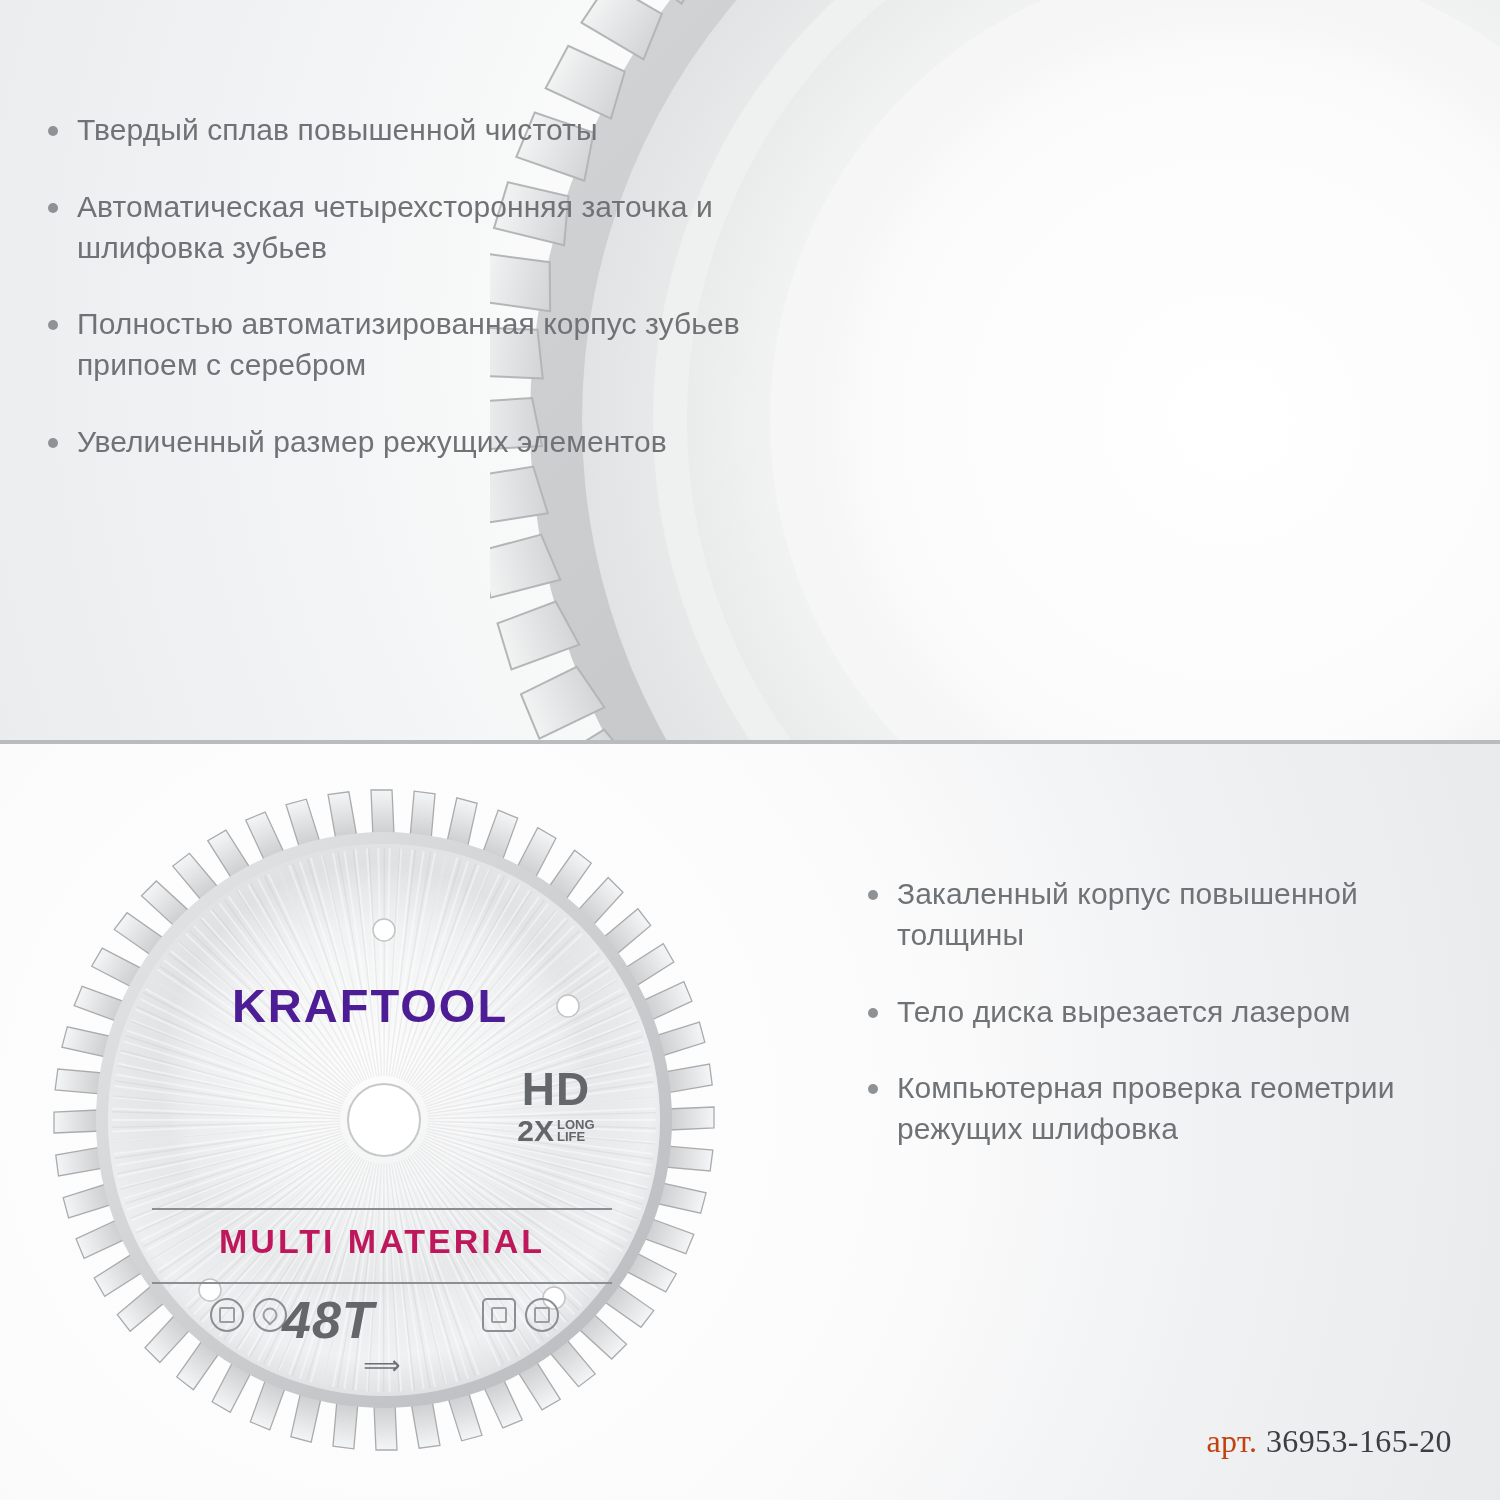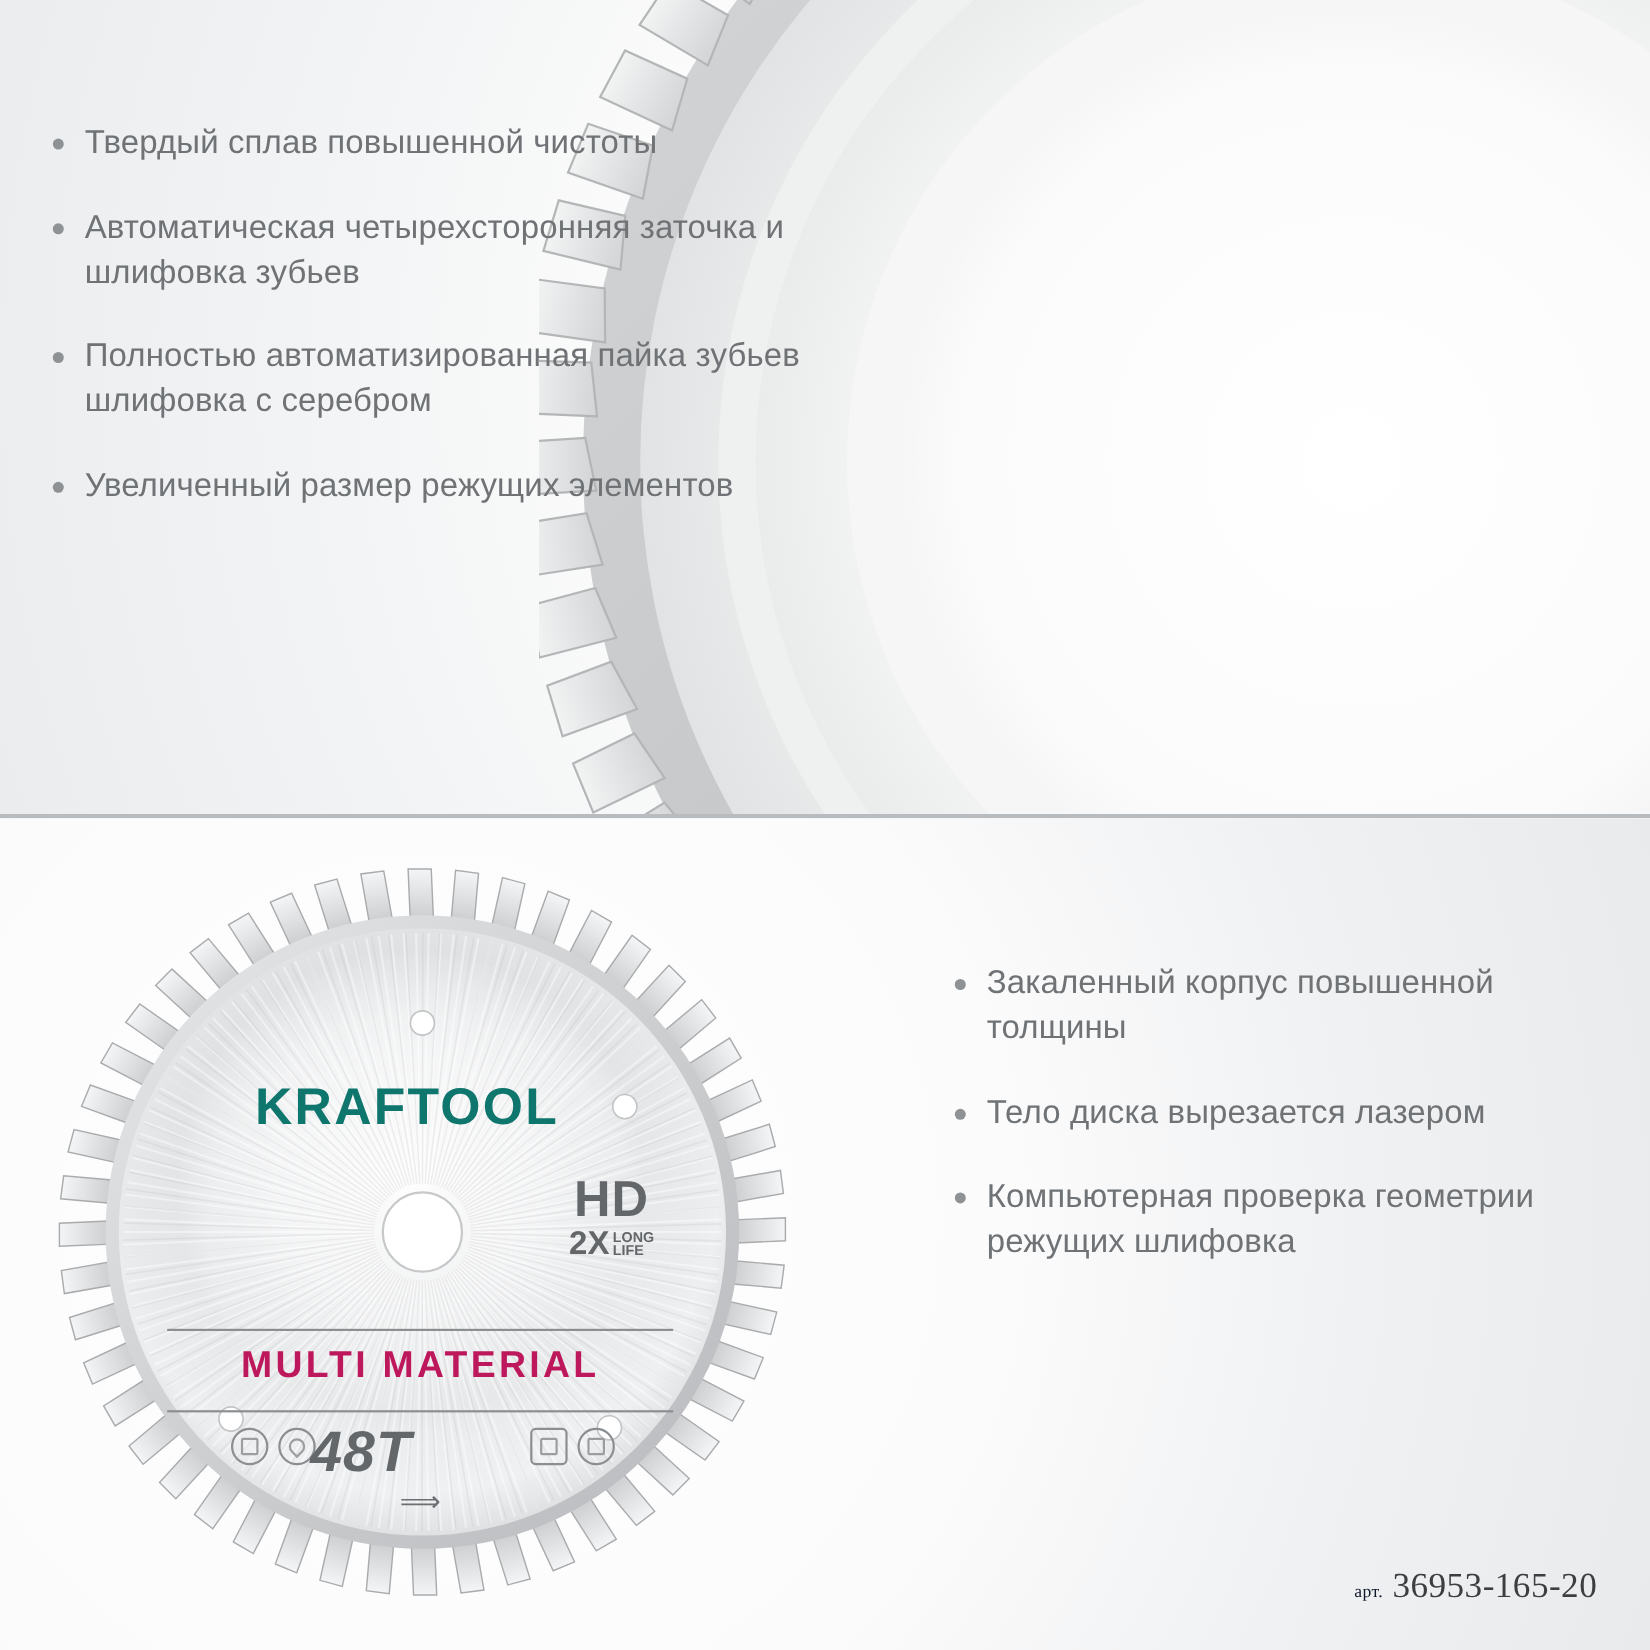--- a/index.html
+++ b/index.html
@@ -110,22 +110,22 @@
   .artnum {
     position: absolute;
     right: 48px;
     bottom: 40px;
     color: #3c3f42;
     font-family: "Liberation Serif", serif;
     font-size: 32px;
     letter-spacing: 0.4px;
   }
   .artnum .lbl {
-    font-size: 16px;
-    color: #0f172a;
+    font-size: 32px;
+    color: #c2410c;
   }
 
   
   .blade-wrap {
     position: absolute;
     left: 34px;
     top: 26px;
     width: 700px;
     height: 700px;
   }
@@ -142,21 +142,21 @@
 
   .brand {
     position: absolute;
     left: 126px;
     top: 208px;
     width: 420px;
     text-align: center;
     font-size: 47px;
     font-weight: 700;
     letter-spacing: 2px;
-    color: #0f766e;
+    color: #4c1d95;
     font-family: "Liberation Sans", sans-serif;
   }
 
   .dia {
     position: absolute;
     left: 118px;
     top: 300px;
     width: 200px;
     text-align: center;
   }
@@ -522,21 +522,21 @@
       <div class="bullet">
         <span class="dot"></span>
         <span class="txt">Твердый сплав повышенной чистоты</span>
       </div>
       <div class="bullet">
         <span class="dot"></span>
         <span class="txt">Автоматическая четырехсторонняя заточка и шлифовка зубьев</span>
       </div>
       <div class="bullet">
         <span class="dot"></span>
-        <span class="txt">Полностью автоматизированная пайка зубьев шлифовка с серебром</span>
+        <span class="txt">Полностью автоматизированная корпус зубьев припоем с серебром</span>
       </div>
       <div class="bullet">
         <span class="dot"></span>
         <span class="txt">Увеличенный размер режущих элементов</span>
       </div>
     </div>
   </div>
 
   <div class="divider"></div>
 

